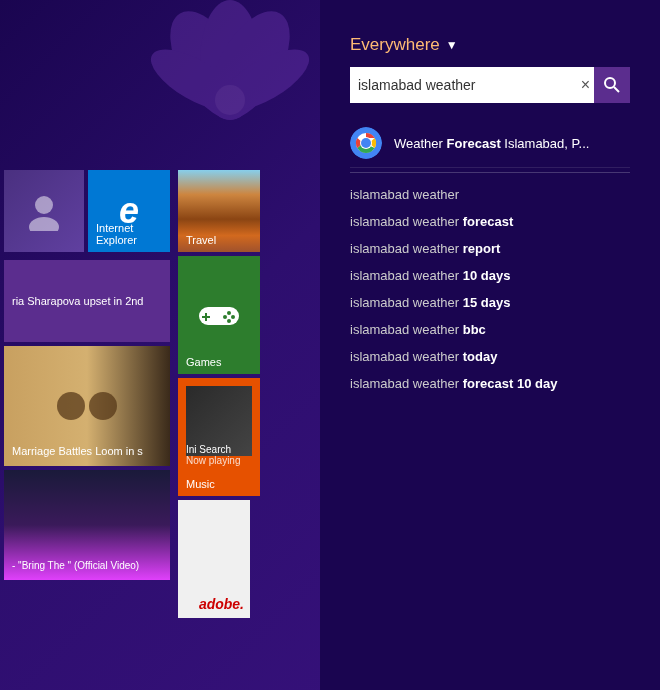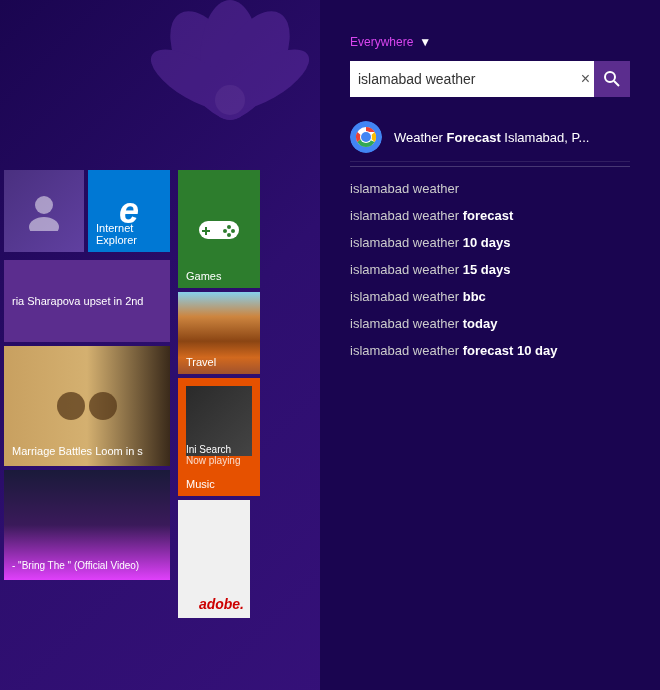--- a/index.html
+++ b/index.html
@@ -201,22 +201,22 @@
     }
 
     .search-scope-row {
       display: flex;
       align-items: center;
       gap: 6px;
       margin-bottom: 12px;
     }
 
     .search-scope-label {
-      color: #d946ef;
-      font-size: 12px;
+      color: #fdba74;
+      font-size: 17px;
     }
 
     .scope-chevron {
       color: white;
       font-size: 12px;
     }
 
     .search-box {
       display: flex;
       align-items: center;
@@ -458,36 +458,36 @@
         </div>
 
         <div class="tile bring-tile" style="width:166px;height:110px;">
           <div class="colorful-face"></div>
           <div class="bring-tile-text">- "Bring The " (Official Video)</div>
         </div>
       </div>
 
       <div class="col-right" style="margin-left:4px;">
 
+        <div class="tile travel-tile tile-medium" style="width:82px;height:82px;">
+          <div class="canyon-bg"></div>
+          <span class="tile-label" style="position:absolute;bottom:6px;left:8px;">Travel</span>
+        </div>
+
         <div class="tile games-tile" style="width:82px;height:118px;">
           <svg class="gamepad-svg" viewBox="0 0 48 32">
             <rect x="4" y="8" width="40" height="18" rx="9" fill="white"></rect>
             <rect x="10" y="14" width="2" height="8" fill="#2d7d2d"></rect>
             <rect x="7" y="17" width="8" height="2" fill="#2d7d2d"></rect>
             <circle cx="34" cy="14" r="2" fill="#2d7d2d"></circle>
             <circle cx="38" cy="18" r="2" fill="#2d7d2d"></circle>
             <circle cx="30" cy="18" r="2" fill="#2d7d2d"></circle>
             <circle cx="34" cy="22" r="2" fill="#2d7d2d"></circle>
           </svg>
           <span class="tile-label" style="position:absolute;bottom:6px;left:8px;">Games</span>
-        </div>
-
-        <div class="tile travel-tile tile-medium" style="width:82px;height:82px;">
-          <div class="canyon-bg"></div>
-          <span class="tile-label" style="position:absolute;bottom:6px;left:8px;">Travel</span>
         </div>
 
         <div class="tile music-tile" style="width:82px;height:118px;background:#e65100;">
           <div class="music-album"></div>
           <div style="position:absolute;bottom:30px;left:8px;right:8px;">
             <div style="font-size:10px;color:white;">Ini Search</div>
             <div style="font-size:10px;color:rgba(255,255,255,0.8);">Now playing</div>
           </div>
           <span class="tile-label">Music</span>
         </div>
@@ -539,19 +539,20 @@
         Weather <span class="bold">Forecast</span> Islamabad, P...
       </div>
     </div>
   </div>
 
   <hr class="divider">
 
   <div class="suggestions">
     <a class="suggestion-item">islamabad weather</a>
     <a class="suggestion-item">islamabad weather <span class="bold">forecast</span></a>
+    <a class="suggestion-item">islamabad weather <span class="bold">report</span></a>
     <a class="suggestion-item">islamabad weather <span class="bold">10 days</span></a>
     <a class="suggestion-item">islamabad weather <span class="bold">15 days</span></a>
     <a class="suggestion-item">islamabad weather <span class="bold">bbc</span></a>
     <a class="suggestion-item">islamabad weather <span class="bold">today</span></a>
     <a class="suggestion-item">islamabad weather <span class="bold">forecast 10 day</span></a>
   </div>
 </div>
 
 </body></html>

